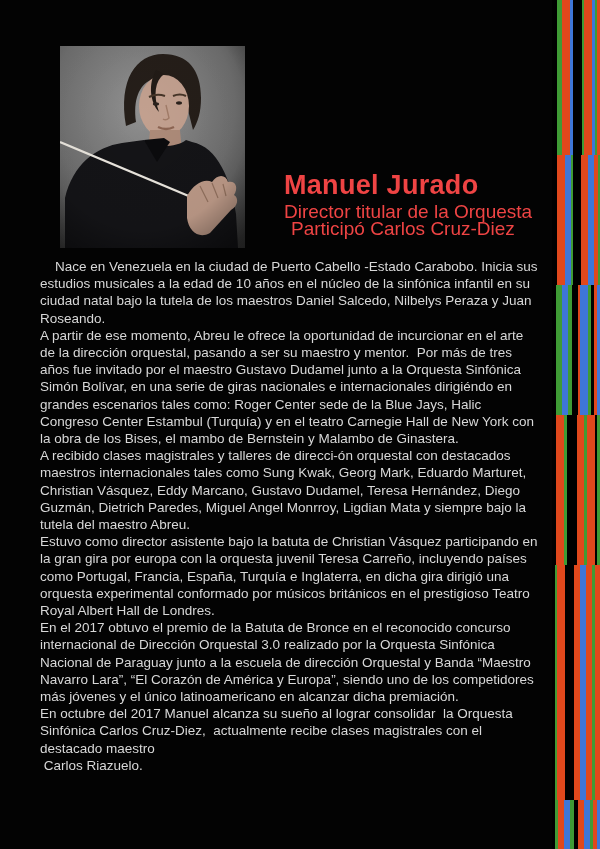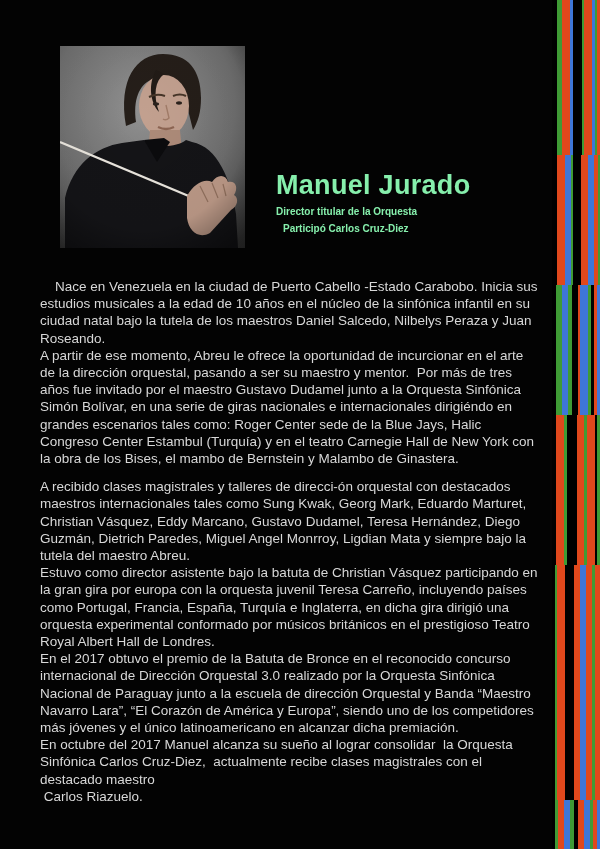--- a/index.html
+++ b/index.html
@@ -7,34 +7,34 @@
     position:relative; width:600px; height:849px;
     background:#030303; overflow:hidden;
     font-family:"Liberation Sans", "DejaVu Sans", sans-serif;
   }
   
   .photo {
     position:absolute; left:60px; top:46px; width:185px; height:202px;
     display:block;
   }
   
-  .titleblock { position:absolute; left:276px; top:170px; color:#86efac; }
+  .titleblock { position:absolute; left:284px; top:170px; color:#ef4444; }
   .titleblock h1 {
     margin:0; font-size:27px; font-weight:700; letter-spacing:0.3px; line-height:30px;
   }
-  .subtitle { font-size:10px; font-weight:700; line-height:17px; margin-top:3px; }
+  .subtitle { font-size:19px; font-weight:400; line-height:17px; margin-top:3px; }
   .subtitle .line2 { padding-left:7px; }
   
   .bio {
     position:absolute; left:40px; top:258px; width:502px;
     color:#d8d8d8; font-size:13.5px; line-height:17.2px;
   }
   .bio p { margin:0; white-space:pre-wrap; }
-  .bio p.indent { text-indent:15px;margin-top:20px; }
-  .bio p.gap { margin-top:11px; }
+  .bio p.indent { text-indent:15px; }
+  .bio p.gap { margin-top:0; }
   
   .art { position:absolute; right:0; top:0; width:48px; height:849px; background:#000; }
   .art .band { width:100%; }
 </style>
 </head>
 <body>
 
 <div class="page">
 
   <svg class="photo" viewBox="0 0 185 202" xmlns="http://www.w3.org/2000/svg" aria-hidden="true">

